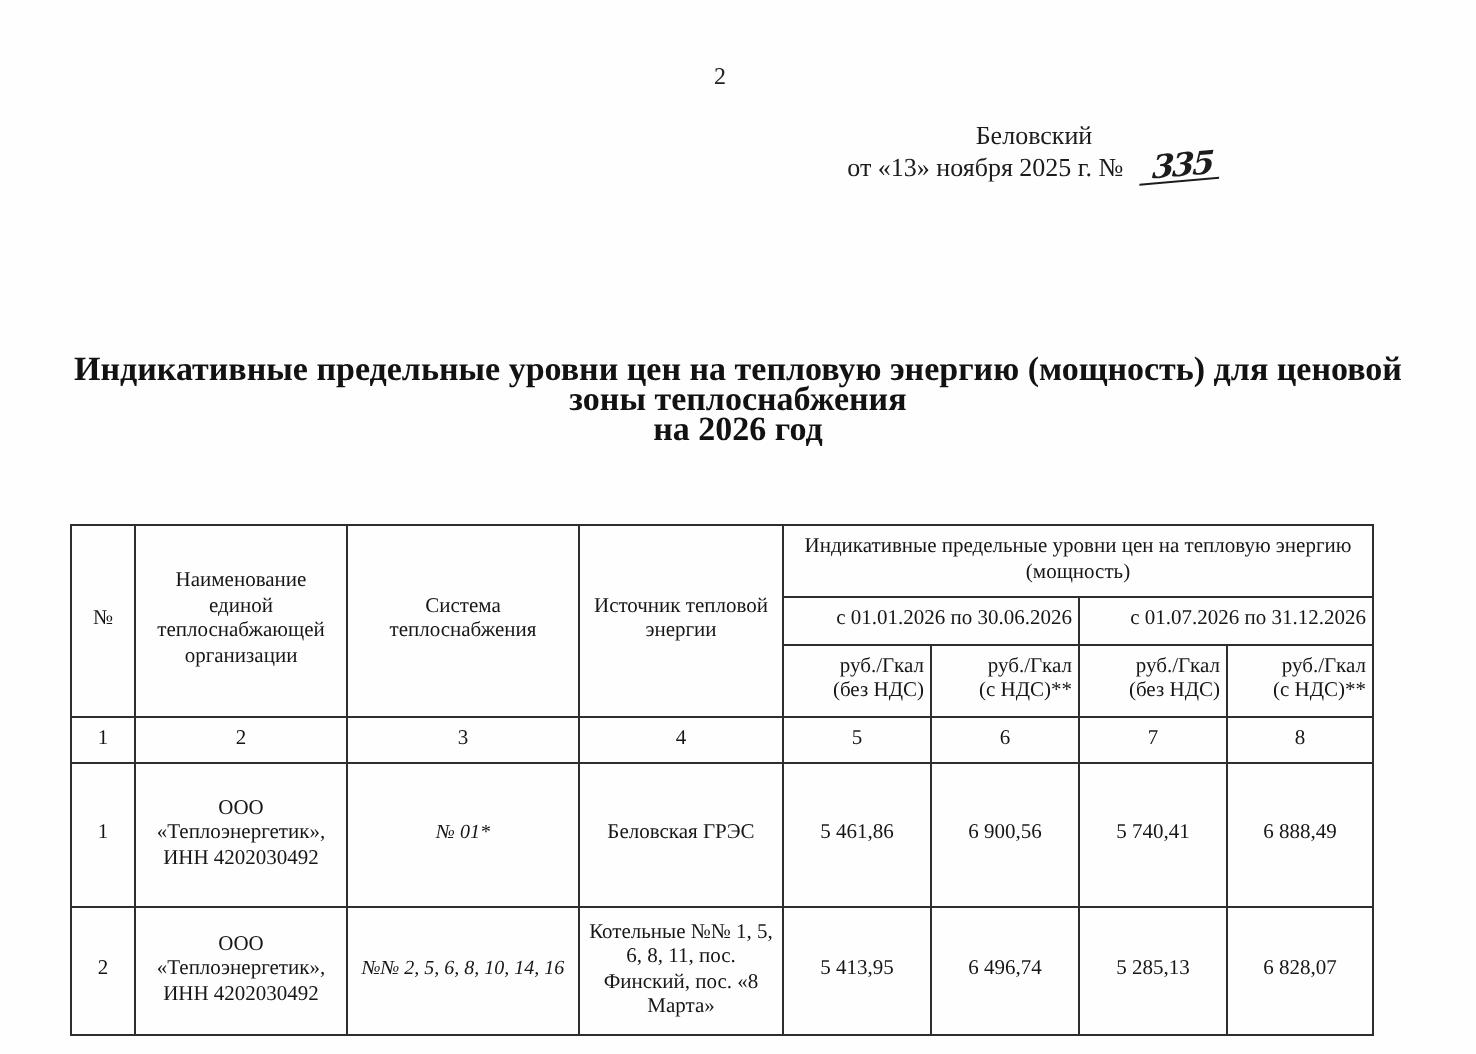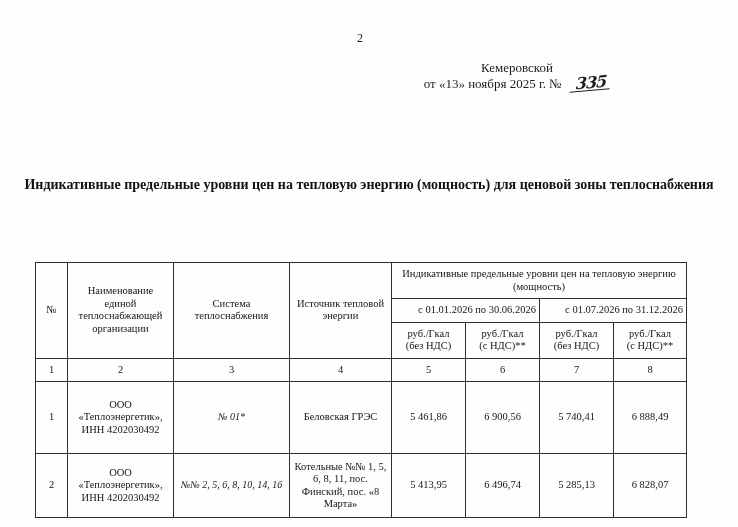--- a/index.html
+++ b/index.html
@@ -49,21 +49,21 @@
     margin-left: 5px;
     line-height: 14px;
   }
   .doc-title {
     position: absolute;
     top: 177px;
     left: 20px;
     width: 698px;
     text-align: center;
     font-weight: bold;
-    font-size: 14px;
+    font-size: 17px;
     line-height: 15px;
     color: #121212;
   }
   .table-wrap {
     position: absolute;
     top: 262px;
     left: 35px;
     width: 651px;
   }
   table.price-table {
@@ -75,48 +75,49 @@
   }
   table.price-table td {
     border: 1px solid #2e2e2e;
     text-align: center;
     vertical-align: middle;
     padding: 5px 3px;
     line-height: 12.5px;
   }
   tr.r-head td.h-group { height: 33px; }
   tr.r-period td { height: 15px; white-space: nowrap; text-align: right; }
-  tr.r-units td { height: 24px; }
+  tr.r-units td { height: 24px; text-align: right; }
   tr.r-nums td { height: 16px; }
   tr.r-data1 td { height: 72px; }
   tr.r-data2 td { height: 64px; }
   td.cell-org {
     text-align: left;
     padding-left: 8px;
     padding-right: 6px;
   }
   td.cell-system { white-space: nowrap; font-size: 10px; font-style: italic; }
 </style>
 </head>
 <body>
 
 <div class="page">
 
   <div class="page-number">2</div>
 
   <div class="appendix">
-    <div>Кемеровской</div>
+    <div>Беловский</div>
     <div class="appendix-date-line">
       <span>от «13» ноября 2025 г. №</span>
       <span class="handwritten">335</span>
     </div>
   </div>
 
   <div class="doc-title">
     <div>Индикативные предельные уровни цен на тепловую энергию (мощность) для ценовой зоны теплоснабжения</div>
+    <div>на 2026 год</div>
   </div>
 
   <div class="table-wrap">
     <table class="price-table">
       <colgroup>
         <col style="width:32px">
         <col style="width:106px">
         <col style="width:116px">
         <col style="width:102px">
         <col style="width:74px">

